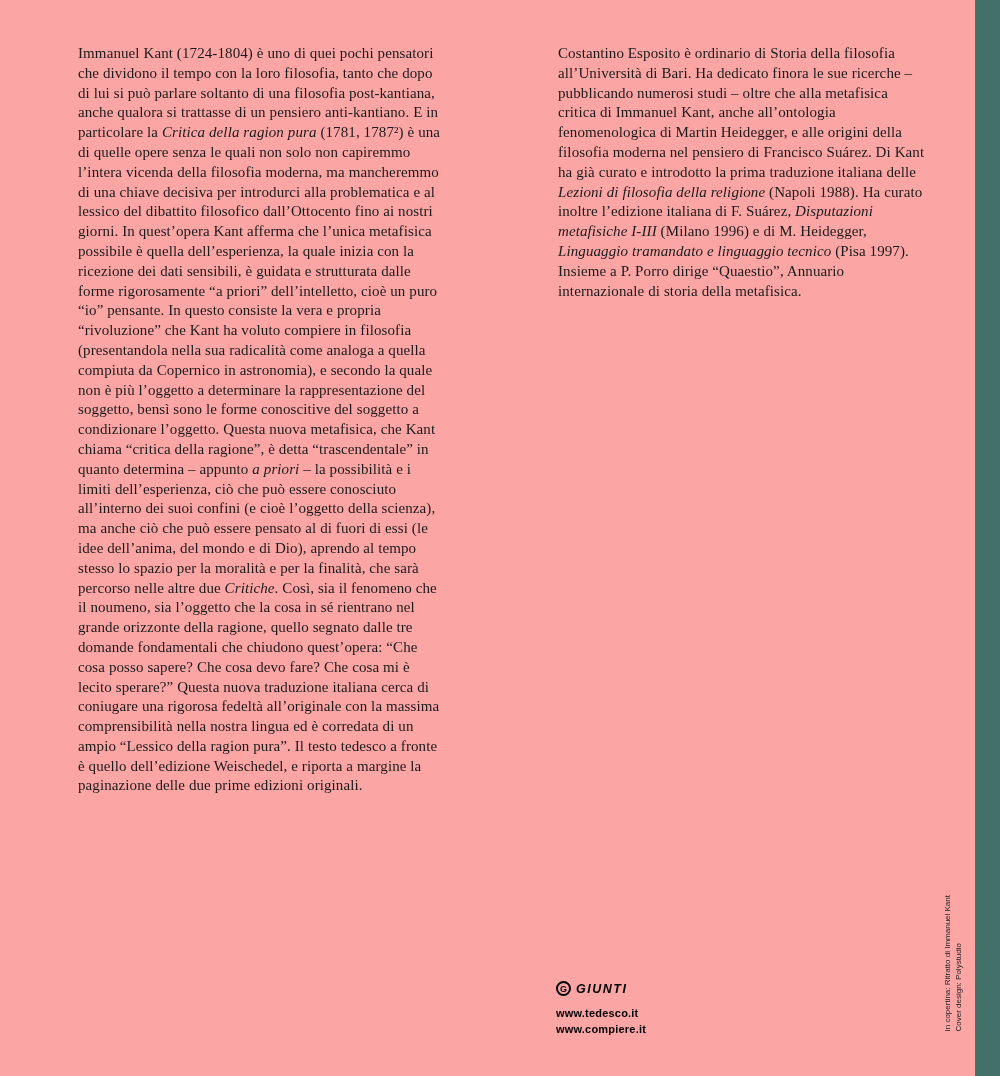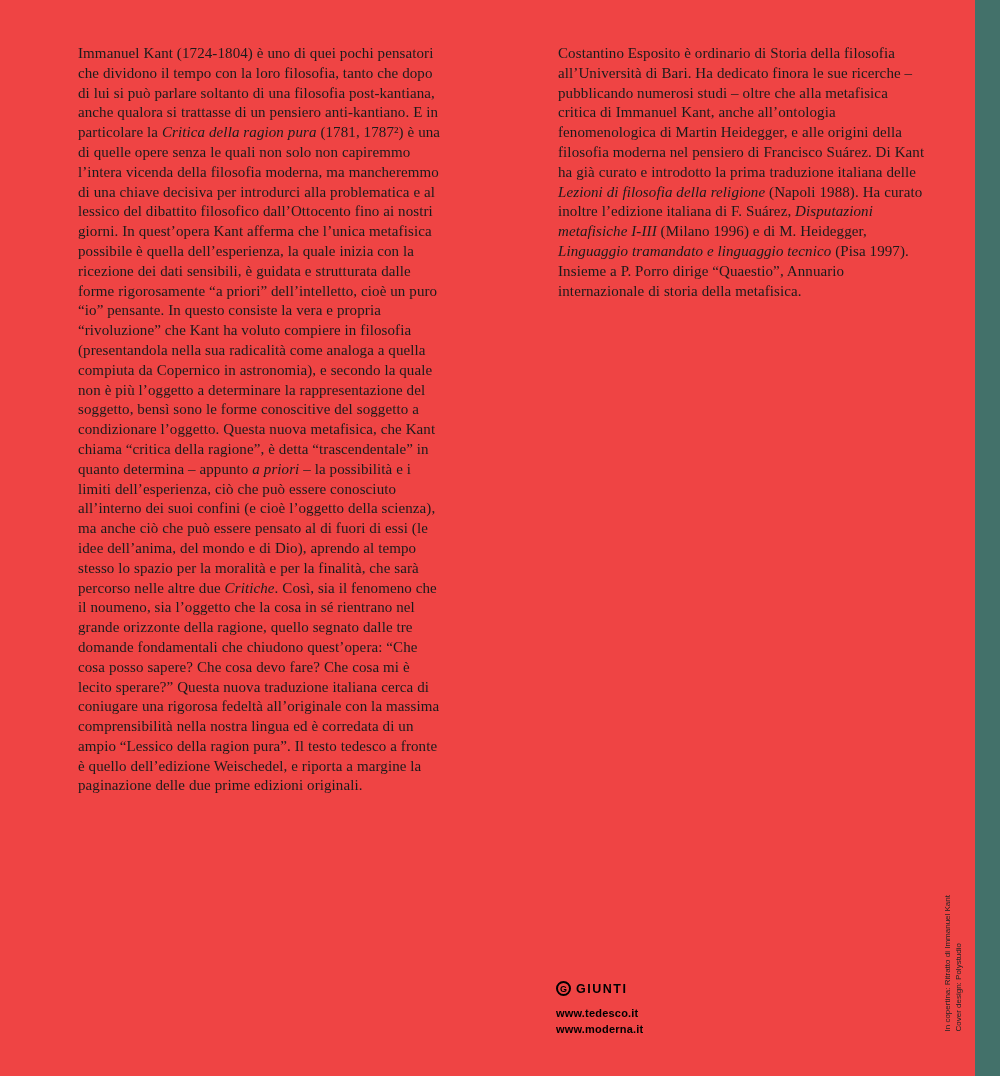--- a/index.html
+++ b/index.html
@@ -1,20 +1,20 @@
 <!DOCTYPE html>
 <html><head>
 <meta charset="utf-8">
 <style>
   html, body { margin: 0; padding: 0; background: #ffffff; }
   .page {
     position: relative;
     width: 1000px;
     height: 1076px;
-    background: #ef4444;
+    background: #fca5a5;
     font-family: "Liberation Serif", "DejaVu Serif", serif;
     color: #1b1b1b;
     overflow: hidden;
   }
   .col {
     position: absolute;
     top: 44px;
     font-size: 15px;
     line-height: 19.8px;
     letter-spacing: 0.1px;
@@ -33,21 +33,21 @@
   }
   .logo-row { display: flex; align-items: center; gap: 5px; }
   .logo-circle {
     width: 15px; height: 15px;
     border: 2px solid #000;
     border-radius: 50%;
     display: flex; align-items: center; justify-content: center;
     font-weight: bold; font-size: 9px;
     box-sizing: border-box;
   }
-  .logo-text { font-weight: bold; font-size: 12.5px; letter-spacing: 1.5px; }
+  .logo-text { font-weight: bold; font-size: 12.5px; letter-spacing: 1.5px; font-style: italic; }
   .websites {
     margin-top: 9px;
     font-weight: bold;
     font-size: 11px;
     line-height: 16px;
     letter-spacing: 0.2px;
   }
 
   .credits {
     position: absolute;
@@ -80,21 +80,21 @@
 
   <div class="col col-right"><span>Costantino Esposito è ordinario di Storia della filosofia all’Università di Bari. Ha dedicato finora le sue ricerche – pubblicando numerosi studi – oltre che alla metafisica critica di Immanuel Kant, anche all’ontologia fenomenologica di Martin Heidegger, e alle origini della filosofia moderna nel pensiero di Francisco Suárez. Di Kant ha già curato e introdotto la prima traduzione italiana delle </span><em>Lezioni di filosofia della religione</em><span> (Napoli 1988). Ha curato inoltre l’edizione italiana di F. Suárez, </span><em>Disputazioni metafisiche I-III</em><span> (Milano 1996) e di M. Heidegger, </span><em>Linguaggio tramandato e linguaggio tecnico</em><span> (Pisa 1997). Insieme a P. Porro dirige “Quaestio”, Annuario internazionale di storia della metafisica.</span></div>
 
   <div class="publisher">
     <div class="logo-row">
       <span class="logo-circle">G</span>
       <span class="logo-text">GIUNTI</span>
     </div>
     <div class="websites">
       <div>www.tedesco.it</div>
-      <div>www.moderna.it</div>
+      <div>www.compiere.it</div>
     </div>
   </div>
 
   <div class="credits">
     <div>In copertina: Ritratto di Immanuel Kant</div>
     <div>Cover design: Polystudio</div>
   </div>
 
   <div class="stripe"></div>
 

